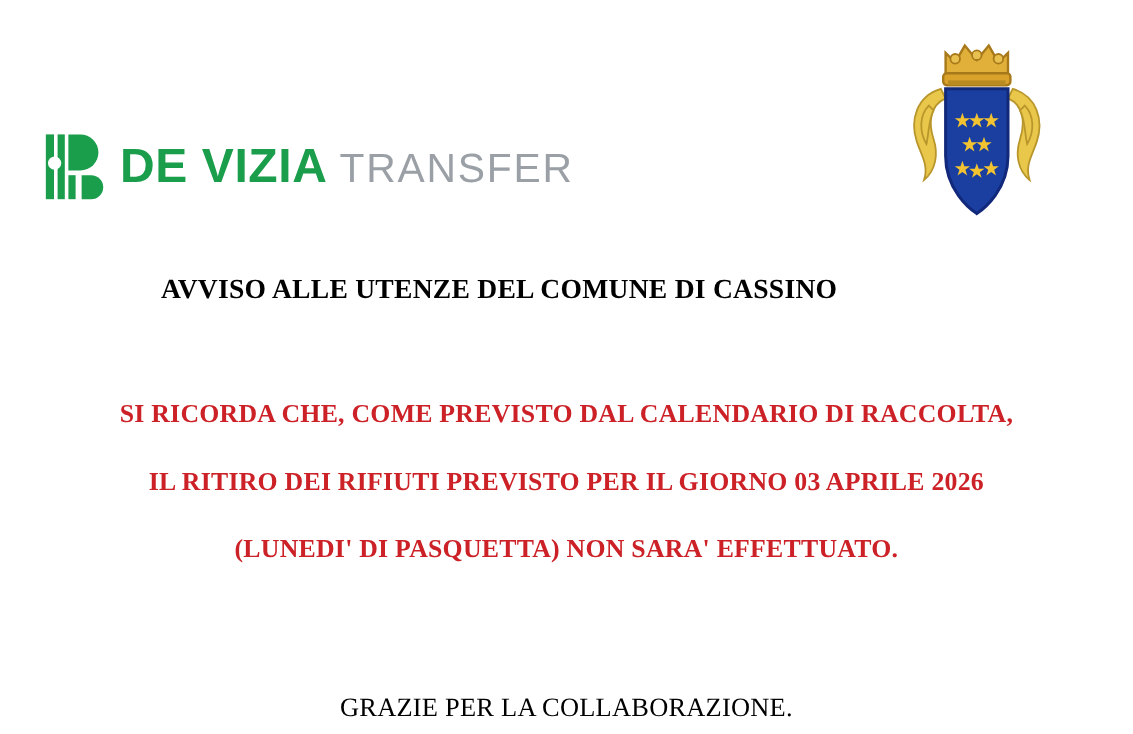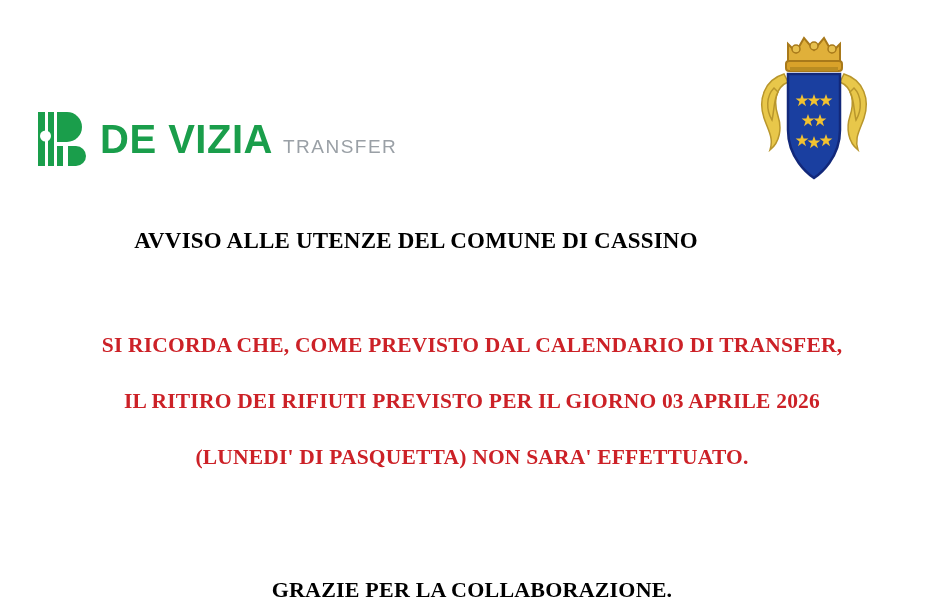--- a/index.html
+++ b/index.html
@@ -42,21 +42,21 @@
     font-family: "Liberation Sans", sans-serif;
   }
   .logo-primary {
     font-size: 40px;
     font-weight: bold;
     letter-spacing: 0.5px;
     color: #1a9e4b;
     line-height: 1;
   }
   .logo-secondary {
-    font-size: 19px;
+    font-size: 34px;
     font-weight: normal;
     letter-spacing: 1.5px;
     color: #9aa0a6;
     line-height: 1;
     margin-left: 10px;
   }
 
   
   .crest {
     position: absolute;
@@ -97,21 +97,21 @@
     margin-bottom: 12px;
   }
 
   .thanks {
     position: absolute;
     top: 577px;
     left: 0;
     width: 944px;
     text-align: center;
     font-size: 22px;
-    font-weight: bold;
+    font-weight: normal;
     color: #000000;
     letter-spacing: 0.2px;
   }
 </style>
 </head>
 <body>
 
 <div class="page">
 
   <div class="logo-block">
@@ -163,20 +163,20 @@
         <polygon points="58,116 59.6,120.6 64.4,120.6 60.5,123.5 62,128.2 58,125.3 54,128.2 55.5,123.5 51.6,120.6 56.4,120.6"></polygon>
         <polygon points="70,118 71.6,122.6 76.4,122.6 72.5,125.5 74,130.2 70,127.3 66,130.2 67.5,125.5 63.6,122.6 68.4,122.6"></polygon>
         <polygon points="82,116 83.6,120.6 88.4,120.6 84.5,123.5 86,128.2 82,125.3 78,128.2 79.5,123.5 75.6,120.6 80.4,120.6"></polygon>
       </g>
     </svg>
   </div>
 
   <div class="heading">AVVISO ALLE UTENZE DEL COMUNE DI CASSINO</div>
 
   <div class="notice">
-    <div class="line">SI RICORDA CHE, COME PREVISTO DAL CALENDARIO DI TRANSFER,</div>
+    <div class="line">SI RICORDA CHE, COME PREVISTO DAL CALENDARIO DI RACCOLTA,</div>
     <div class="line">IL RITIRO DEI RIFIUTI PREVISTO PER IL GIORNO 03 APRILE 2026</div>
     <div class="line">(LUNEDI' DI PASQUETTA) NON SARA' EFFETTUATO.</div>
   </div>
 
   <div class="thanks">GRAZIE PER LA COLLABORAZIONE.</div>
 
 </div>
 
 </body></html>

